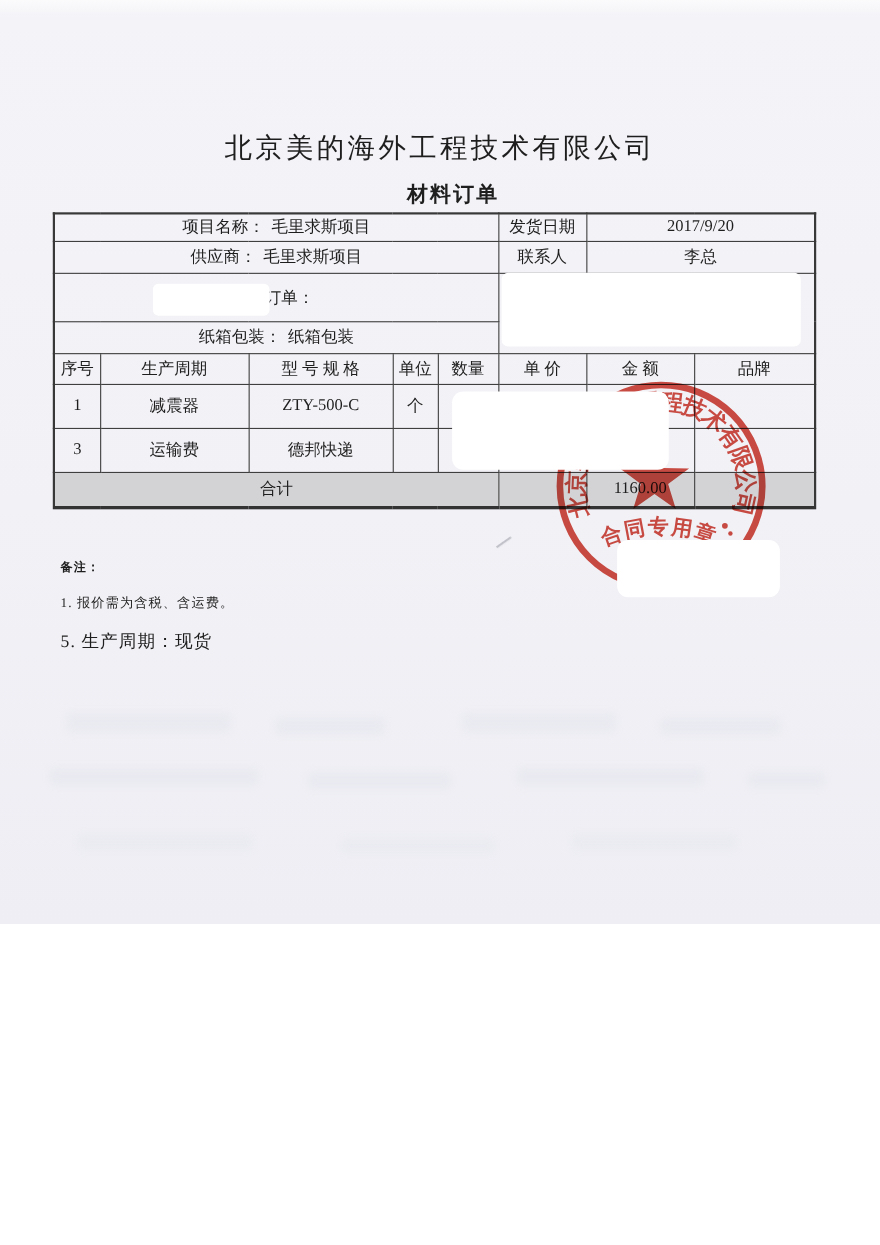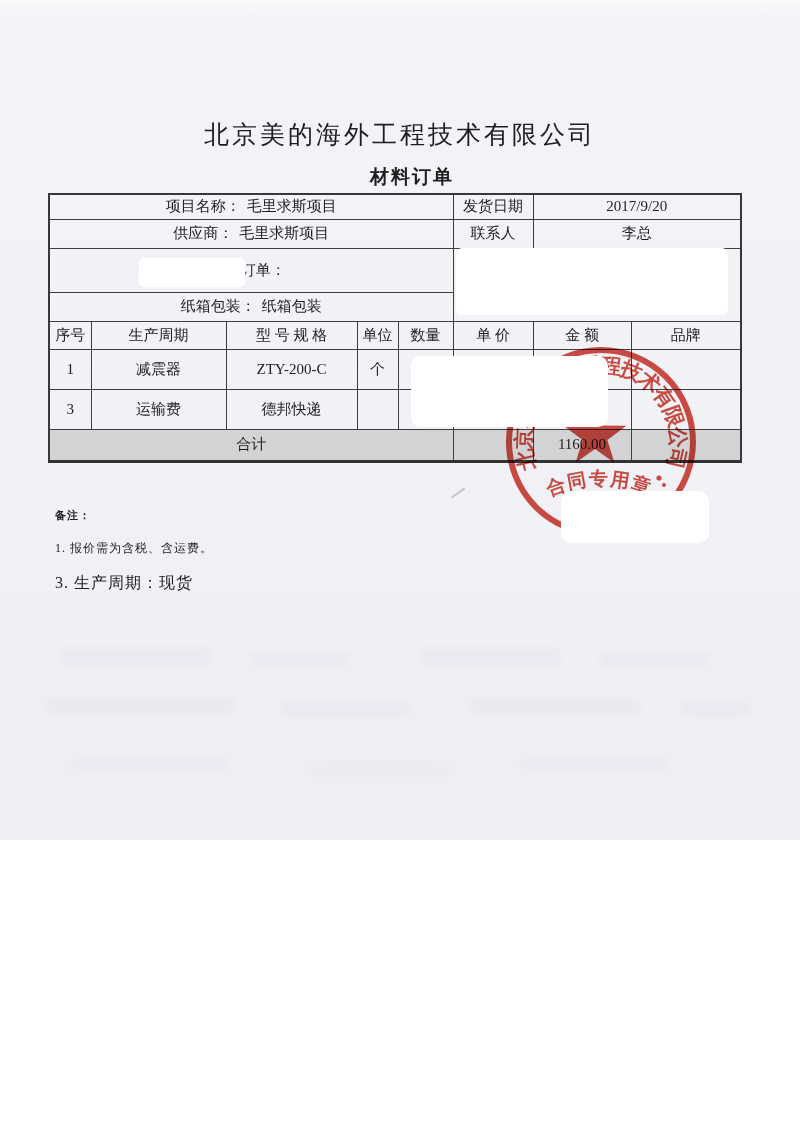--- a/index.html
+++ b/index.html
@@ -117,21 +117,21 @@
       <td class="hdr">型 号 规 格</td>
       <td class="hdr">单位</td>
       <td class="hdr">数量</td>
       <td class="hdr">单 价</td>
       <td class="hdr">金 额</td>
       <td class="hdr">品牌</td>
     </tr>
     <tr class="rd">
       <td class="center">1</td>
       <td class="center">减震器</td>
-      <td class="center">ZTY-200-C</td>
+      <td class="center">ZTY-500-C</td>
       <td class="center">个</td>
       <td class="center"></td>
       <td class="center"></td>
       <td class="center"></td>
       <td class="center"></td>
     </tr>
     <tr class="rd">
       <td class="center">3</td>
       <td class="center">运输费</td>
       <td class="center">德邦快递</td>
@@ -167,21 +167,21 @@
     <circle cx="173" cy="153" r="2" fill="#cf3a2f"></circle>
   </svg>
 
   <div class="redact owner"></div>
   <div class="redact rightcell"></div>
   <div class="redact qty"></div>
   <div class="redact sig"></div>
 
   <div class="notes-title">备注：</div>
   <div class="note-line1">1. 报价需为含税、含运费。</div>
-  <div class="note-line2">3. 生产周期：现货</div>
+  <div class="note-line2">5. 生产周期：现货</div>
 
   <div class="pencil"></div>
   <div class="ghost" style="left:60px;top:648px;width:150px;height:18px;"></div>
   <div class="ghost" style="left:250px;top:652px;width:100px;height:16px;"></div>
   <div class="ghost" style="left:420px;top:648px;width:140px;height:18px;"></div>
   <div class="ghost" style="left:600px;top:652px;width:110px;height:16px;"></div>
   <div class="ghost" style="left:45px;top:698px;width:190px;height:16px;"></div>
   <div class="ghost" style="left:280px;top:702px;width:130px;height:15px;"></div>
   <div class="ghost" style="left:470px;top:698px;width:170px;height:16px;"></div>
   <div class="ghost" style="left:680px;top:702px;width:70px;height:14px;"></div>

